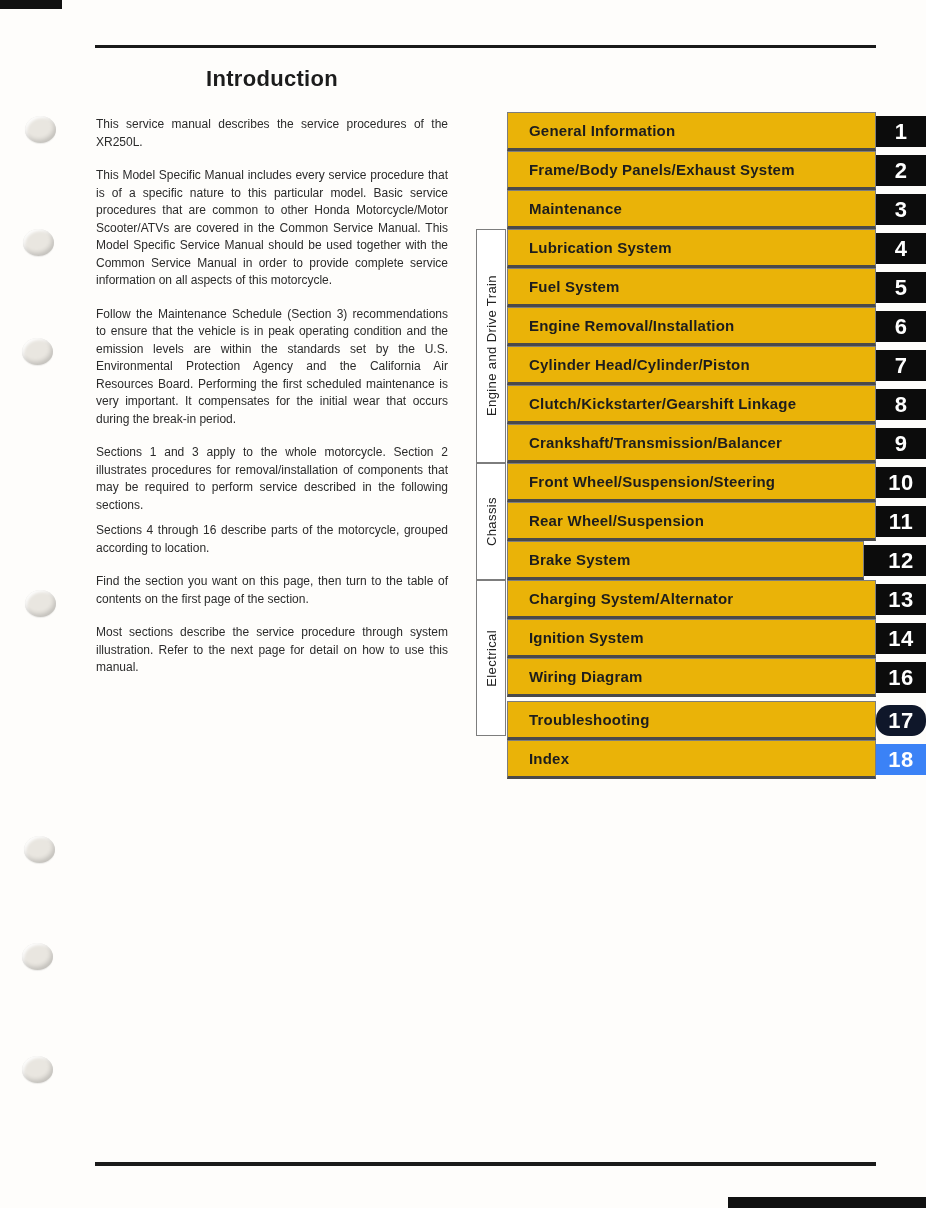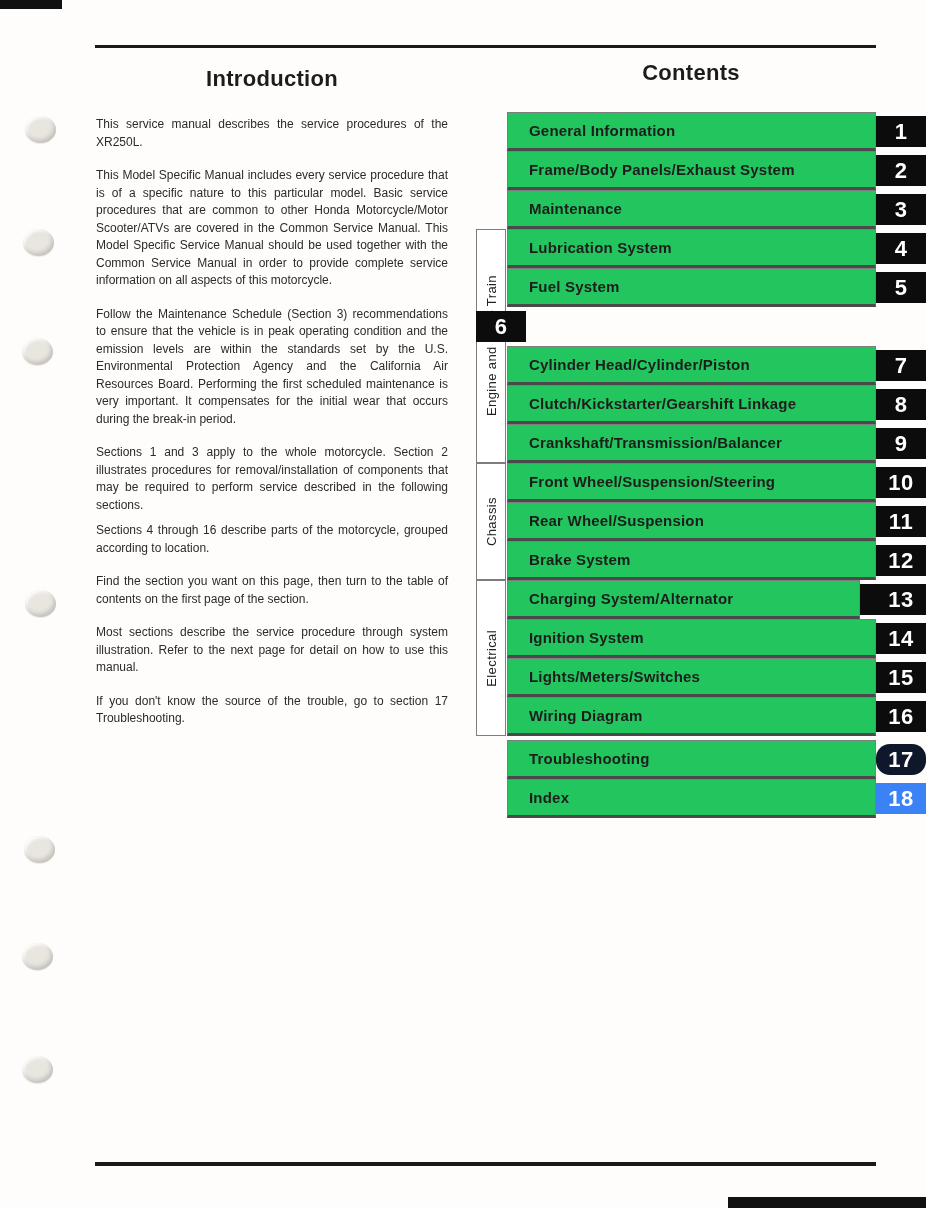--- a/index.html
+++ b/index.html
@@ -47,21 +47,21 @@
   .intro-col p.tight{margin-bottom:8px;}
 
   
   .toc{position:absolute;left:476px;top:112px;right:0;}
   .toc-rows{position:relative;z-index:2;}
   .toc-row{height:39px;display:flex;align-items:stretch;}
   .toc-row.gap-top{margin-top:4px;}
   .toc-label-box{
     margin-left:31px;flex:1;
     border:1px solid #7d7d7d;border-bottom:3px solid #4a4a4a;
-    background:#22c55e;
+    background:#eab308;
     display:flex;align-items:center;padding-left:21px;
     font-size:15px;font-weight:bold;color:#1d1d1d;letter-spacing:0.2px;
     box-sizing:border-box;
   }
   .toc-num{
     width:50px;height:31px;align-self:center;
     background:#0c0c0c;color:#fff;
     font-size:22px;font-weight:bold;
     display:flex;align-items:center;justify-content:center;
     letter-spacing:0.5px;
@@ -82,31 +82,29 @@
 
 <div class="page">
 
   <div class="artifact tl"></div>
   <div class="artifact br"></div>
 
   <div class="rule top"></div>
   <div class="rule bottom"></div>
 
   <div class="h-intro">Introduction</div>
-  <div class="h-contents">Contents</div>
 
   <div class="intro-col">
     <p>This service manual describes the service procedures of the XR250L.</p>
     <p>This Model Specific Manual includes every service procedure that is of a specific nature to this particular model. Basic service procedures that are common to other Honda Motorcycle/Motor Scooter/ATVs are covered in the Common Service Manual. This Model Specific Service Manual should be used together with the Common Service Manual in order to provide complete service information on all aspects of this motorcycle.</p>
     <p>Follow the Maintenance Schedule (Section 3) recommendations to ensure that the vehicle is in peak operating condition and the emission levels are within the standards set by the U.S. Environmental Protection Agency and the California Air Resources Board. Performing the first scheduled maintenance is very important. It compensates for the initial wear that occurs during the break-in period.</p>
     <p class="tight">Sections 1 and 3 apply to the whole motorcycle. Section 2 illustrates procedures for removal/installation of components that may be required to perform service described in the following sections.</p>
     <p>Sections 4 through 16 describe parts of the motorcycle, grouped according to location.</p>
     <p>Find the section you want on this page, then turn to the table of contents on the first page of the section.</p>
     <p>Most sections describe the service procedure through system illustration. Refer to the next page for detail on how to use this manual.</p>
-    <p>If you don't know the source of the trouble, go to section 17 Troubleshooting.</p>
   </div>
 
   <div class="toc">
     <div class="toc-groups">
         <div class="toc-group" style="top: 117px; height: 234px;">
           <span>Engine and Drive Train</span>
         </div>
         <div class="toc-group" style="top: 351px; height: 117px;">
           <span>Chassis</span>
         </div>
@@ -129,20 +127,21 @@
   </div>
         <div class="toc-row">
     <div class="toc-label-box">Lubrication System</div>
     <div class="toc-num" style="background: rgb(12, 12, 12); color: rgb(255, 255, 255);">4</div>
   </div>
         <div class="toc-row">
     <div class="toc-label-box">Fuel System</div>
     <div class="toc-num" style="background: rgb(12, 12, 12); color: rgb(255, 255, 255);">5</div>
   </div>
         <div class="toc-row">
+    <div class="toc-label-box">Engine Removal/Installation</div>
     <div class="toc-num" style="background: rgb(12, 12, 12); color: rgb(255, 255, 255);">6</div>
   </div>
         <div class="toc-row">
     <div class="toc-label-box">Cylinder Head/Cylinder/Piston</div>
     <div class="toc-num" style="background: rgb(12, 12, 12); color: rgb(255, 255, 255);">7</div>
   </div>
         <div class="toc-row">
     <div class="toc-label-box">Clutch/Kickstarter/Gearshift Linkage</div>
     <div class="toc-num" style="background: rgb(12, 12, 12); color: rgb(255, 255, 255);">8</div>
   </div>
@@ -153,33 +152,29 @@
         <div class="toc-row">
     <div class="toc-label-box">Front Wheel/Suspension/Steering</div>
     <div class="toc-num" style="background: rgb(12, 12, 12); color: rgb(255, 255, 255);">10</div>
   </div>
         <div class="toc-row">
     <div class="toc-label-box">Rear Wheel/Suspension</div>
     <div class="toc-num" style="background: rgb(12, 12, 12); color: rgb(255, 255, 255);">11</div>
   </div>
         <div class="toc-row">
     <div class="toc-label-box">Brake System</div>
-    <div class="toc-num" style="background: rgb(12, 12, 12); color: rgb(255, 255, 255);">12</div>
+    <div class="toc-num" style="background: rgb(12, 12, 12); color: rgb(255, 255, 255); padding-left: 12px;">12</div>
   </div>
         <div class="toc-row">
     <div class="toc-label-box">Charging System/Alternator</div>
-    <div class="toc-num" style="background: rgb(12, 12, 12); color: rgb(255, 255, 255); padding-left: 16px;">13</div>
+    <div class="toc-num" style="background: rgb(12, 12, 12); color: rgb(255, 255, 255);">13</div>
   </div>
         <div class="toc-row">
     <div class="toc-label-box">Ignition System</div>
     <div class="toc-num" style="background: rgb(12, 12, 12); color: rgb(255, 255, 255);">14</div>
-  </div>
-        <div class="toc-row">
-    <div class="toc-label-box">Lights/Meters/Switches</div>
-    <div class="toc-num" style="background: rgb(12, 12, 12); color: rgb(255, 255, 255);">15</div>
   </div>
         <div class="toc-row">
     <div class="toc-label-box">Wiring Diagram</div>
     <div class="toc-num" style="background: rgb(12, 12, 12); color: rgb(255, 255, 255);">16</div>
   </div>
         <div class="toc-row gap-top">
     <div class="toc-label-box">Troubleshooting</div>
     <div class="toc-num" style="background: #0f172a; color: rgb(255, 255, 255); border-radius: 14px;">17</div>
   </div>
         <div class="toc-row">

